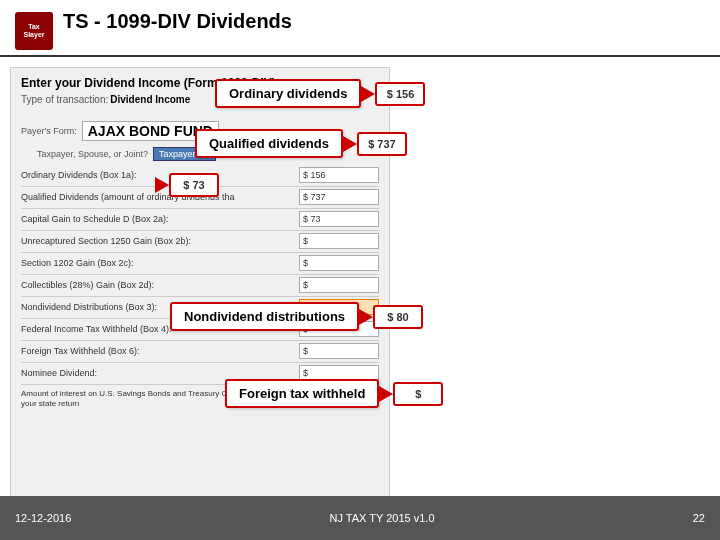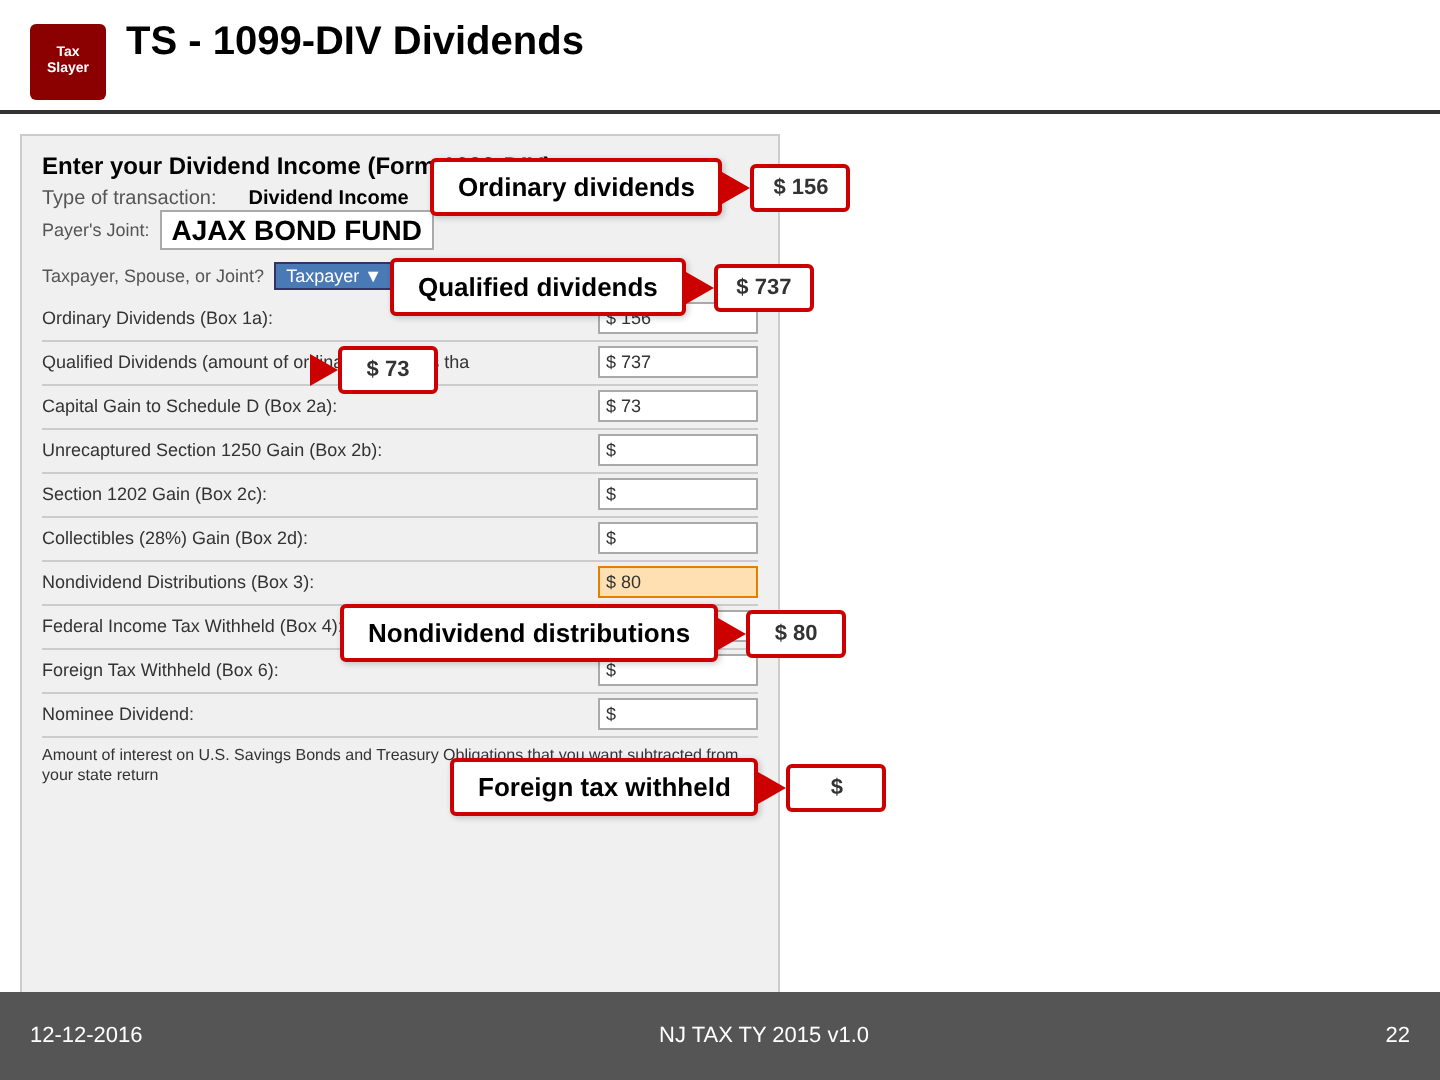--- a/index.html
+++ b/index.html
@@ -73,22 +73,22 @@
     .form-panel h2 {
       font-size: 12px;
       font-weight: bold;
       color: #000;
       margin-bottom: 4px;
     }
 
     .form-type-row {
       display: flex;
       align-items: center;
-      gap: 16px;
-      margin-bottom: 0;
+      gap: 2px;
+      margin-bottom: 16px;
       font-size: 10px;
     }
     .form-type-label { color: #555; }
     .form-type-value { font-weight: bold; color: #000; }
 
     .form-row {
       display: flex;
       align-items: center;
       margin-bottom: 3px;
       font-size: 9px;
@@ -133,21 +133,21 @@
       color: #000;
     }
 
     .taxpayer-row {
       display: flex;
       align-items: center;
       gap: 5px;
       margin-bottom: 6px;
       font-size: 9px;
     }
-    .taxpayer-label { color: #555; }
+    .taxpayer-label { color: #555; margin-left: 16px; }
     .taxpayer-select {
       background: #4a7ab5;
       color: #fff;
       border: 1px solid #336;
       padding: 1px 8px 1px 5px;
       font-size: 9px;
       position: relative;
     }
 
     
@@ -255,21 +255,21 @@
 
 <div class="main-content">
 
   <div class="form-panel">
     <h2>Enter your Dividend Income (Form 1099-DIV)</h2>
     <div class="form-type-row">
       <span class="form-type-label">Type of transaction:</span>
       <span class="form-type-value">Dividend Income</span>
     </div>
     <div class="payer-row">
-      <span class="payer-label">Payer's Joint:</span>
+      <span class="payer-label">Payer's Form:</span>
       <span class="payer-value">AJAX BOND FUND</span>
     </div>
     <div class="taxpayer-row">
       <span class="taxpayer-label">Taxpayer, Spouse, or Joint?</span>
       <span class="taxpayer-select">
         <span>Taxpayer</span> ▼
       </span>
     </div>
 
     <div id="form-rows">

